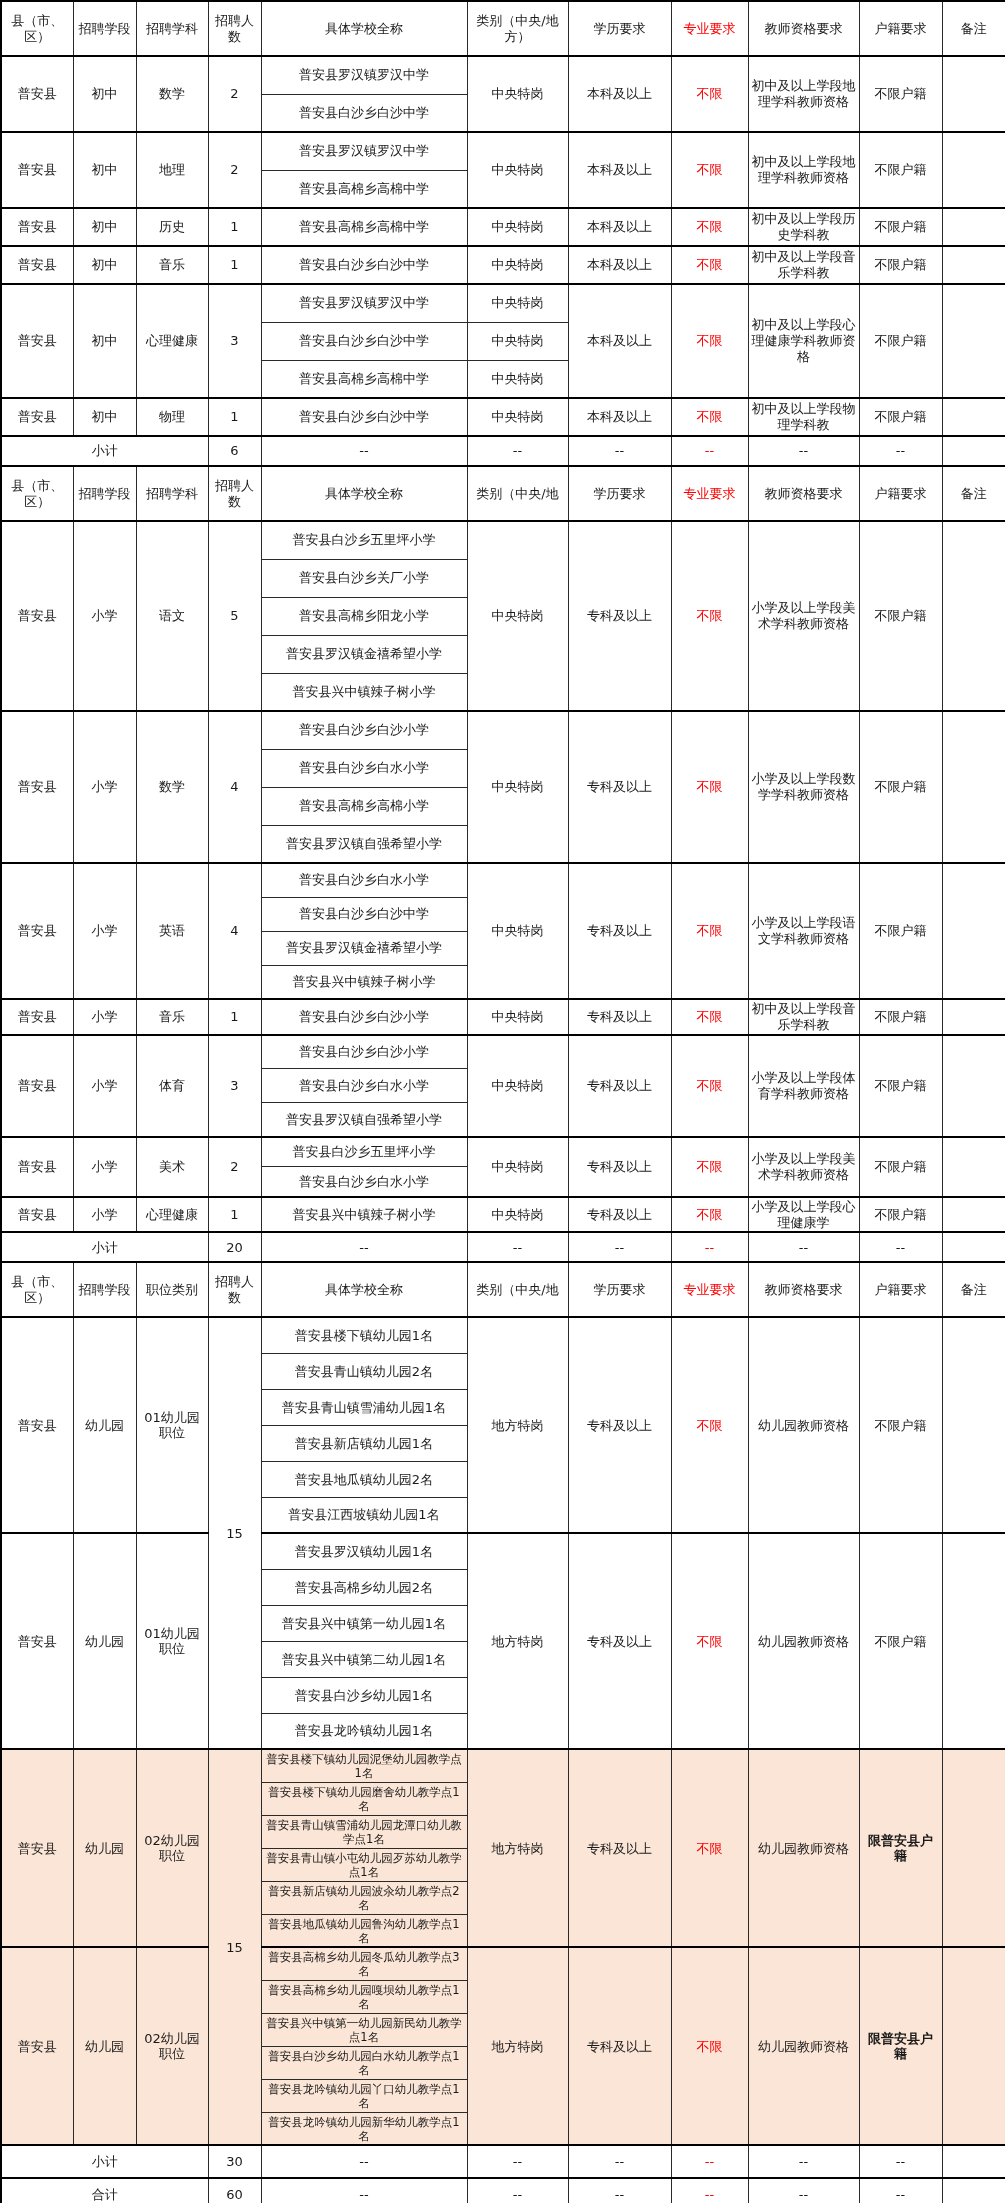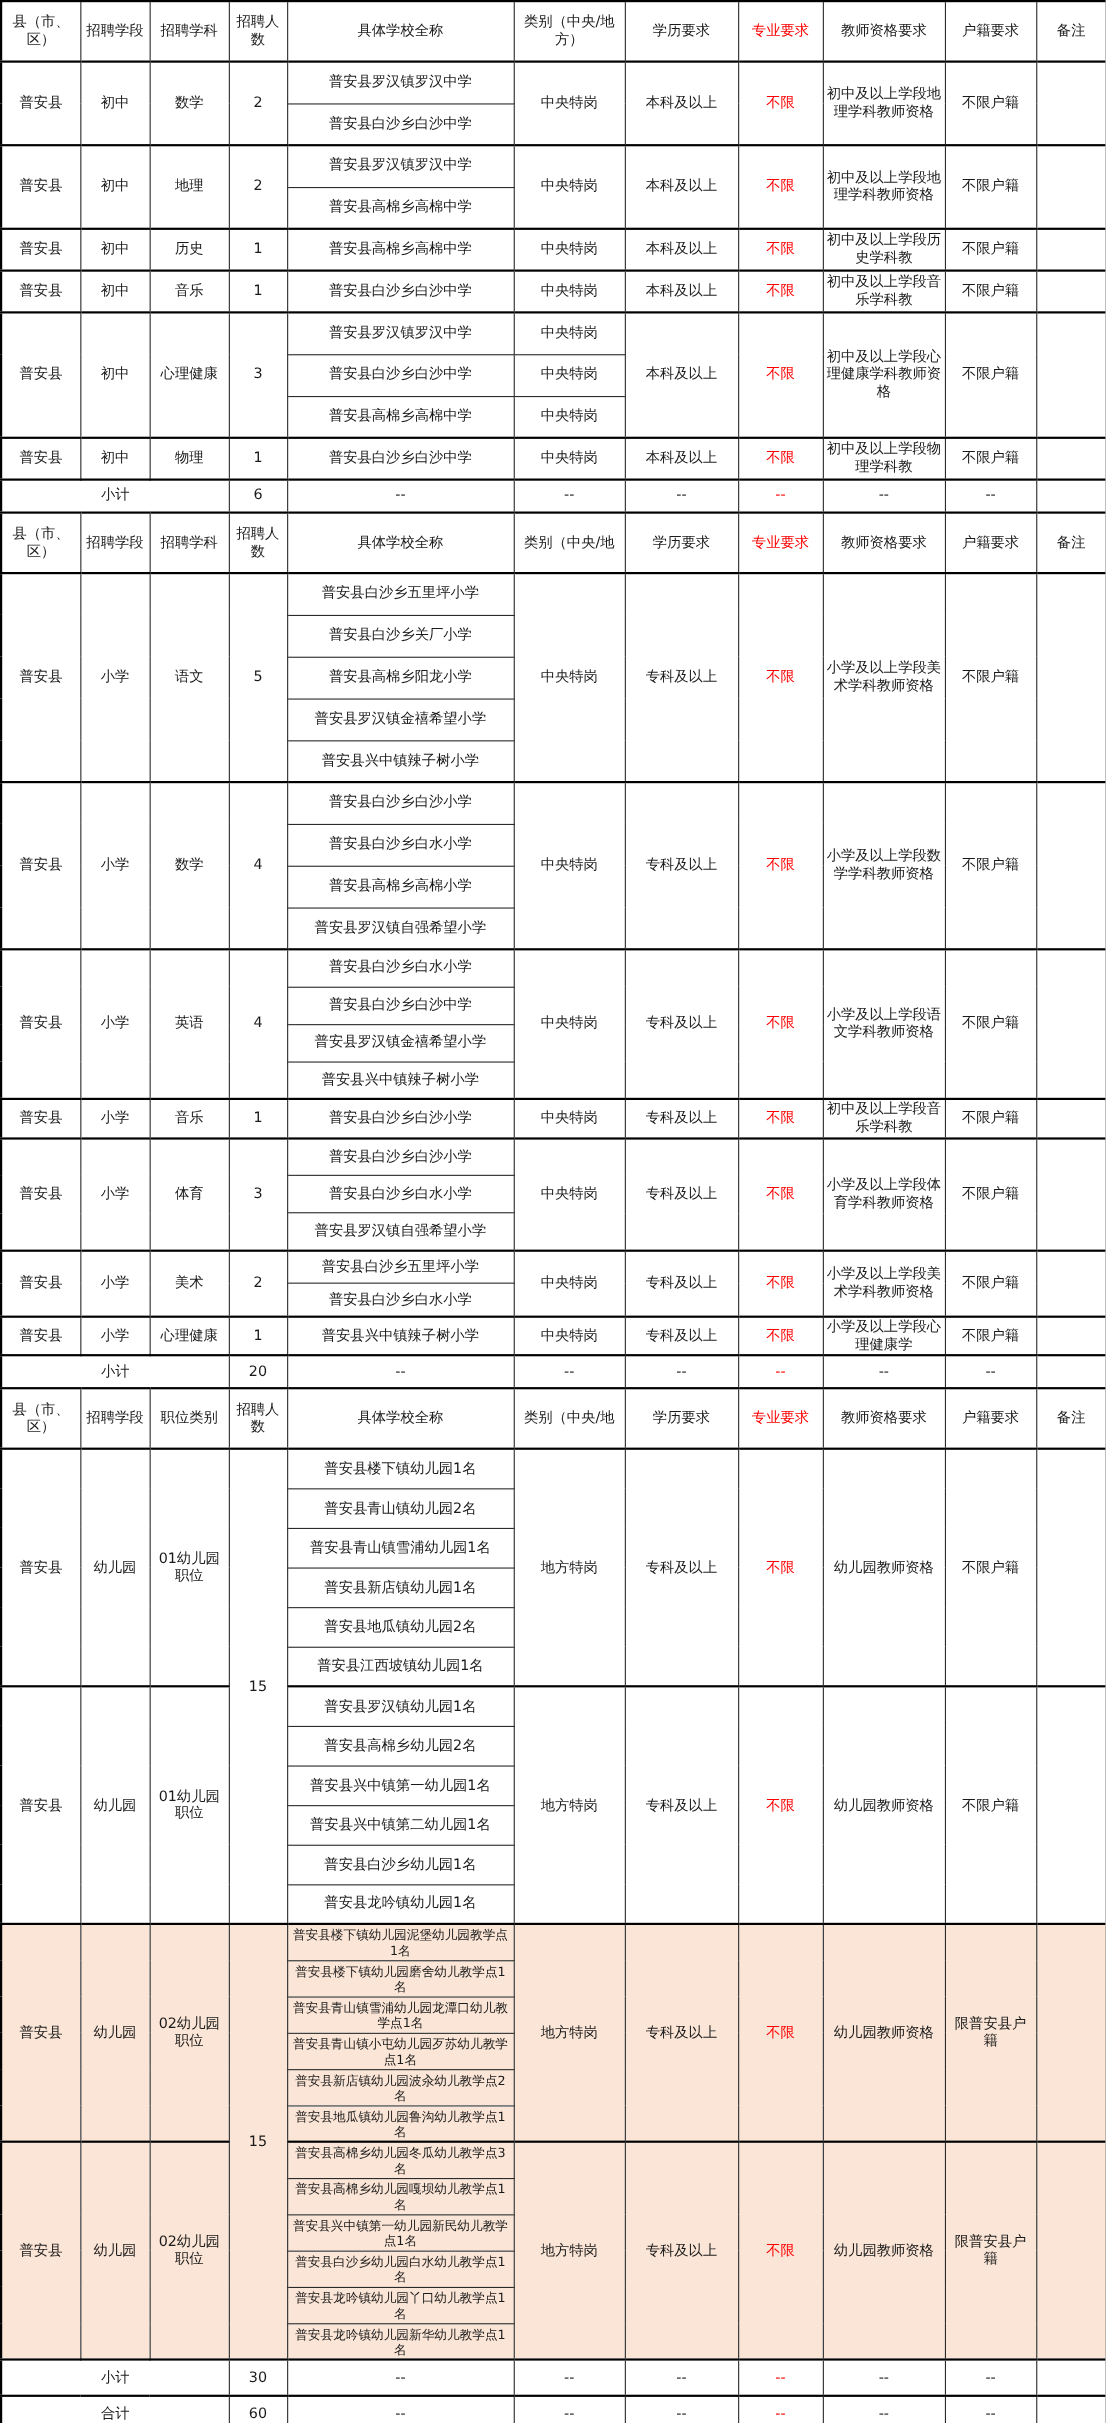--- a/index.html
+++ b/index.html
@@ -25,21 +25,21 @@
     text-align: center;
     vertical-align: middle;
     padding: 1px 3px;
     line-height: 1.22;
     overflow: hidden;
     word-break: break-all;
   }
   td.sc { text-align: left; }
   td.sm { font-size: 11.5px; line-height: 1.15; }
   td.red { color: var(--red); }
-  td.bd  { font-weight: normal; }
+  td.bd  { font-weight: bold; }
   tr.gs > td { border-top: 2px solid #000000; }
   tr.pink > td { background: var(--pink); margin-top: 39px; }
 </style>
 </head>
 <body>
 
 <div class="page">
   <table class="grid">
     <colgroup>
         <col style="width: 72px;">

